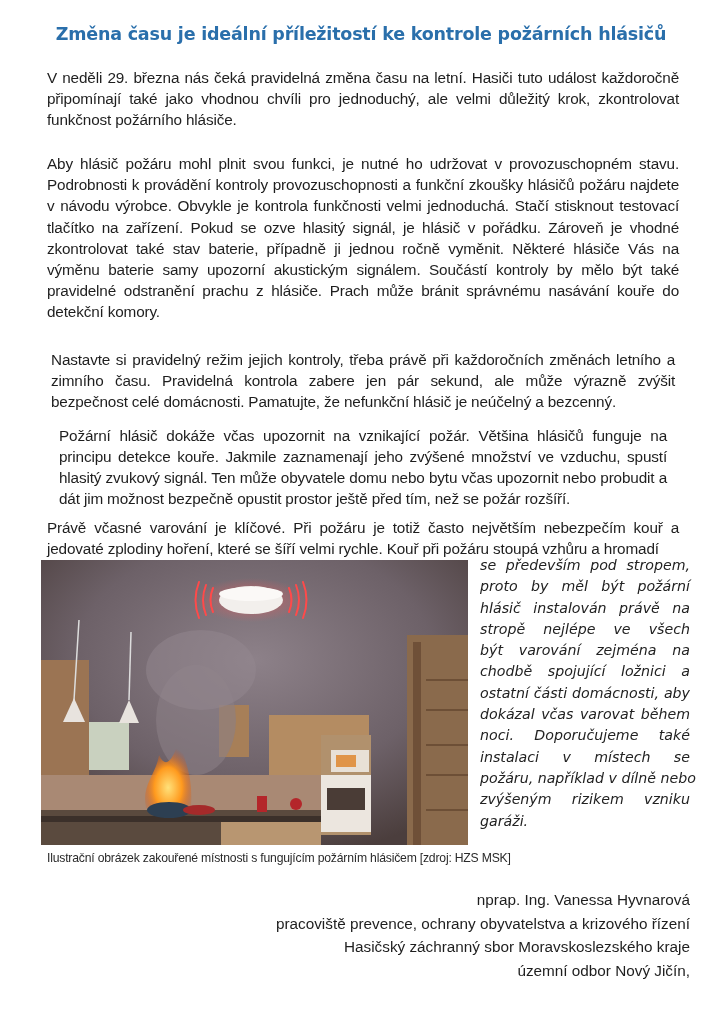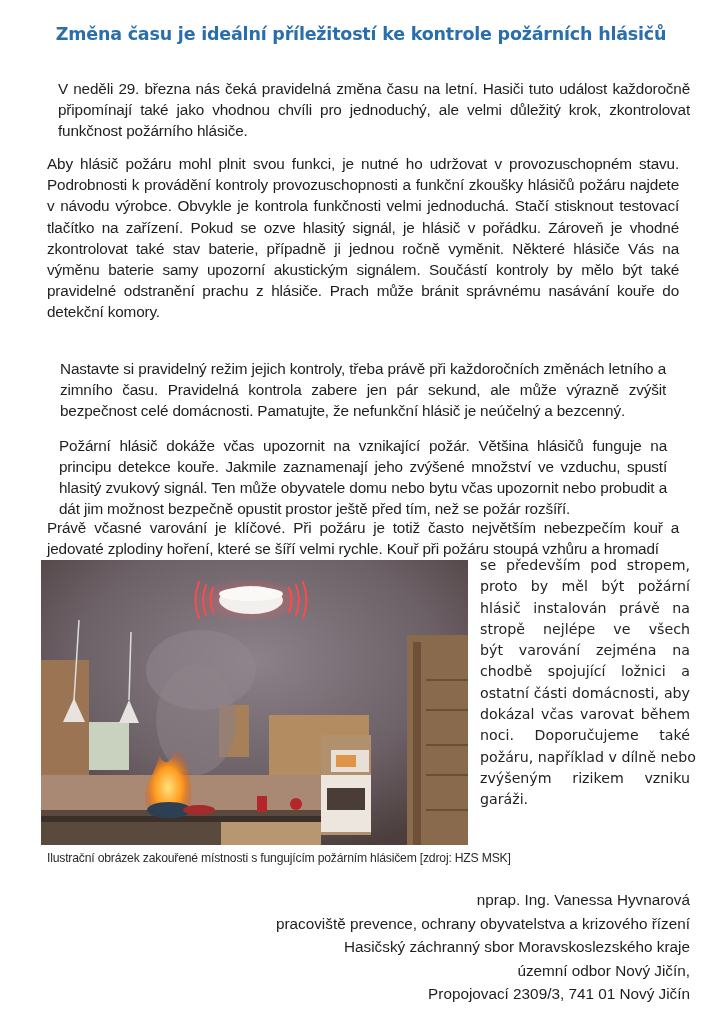--- a/index.html
+++ b/index.html
@@ -11,37 +11,37 @@
     .para { position: absolute; left: 47px; width: 632px; font-size: 15.3px; line-height: 21.2px;
       text-align: justify; letter-spacing: -0.15px; }
     .p1 { top: 67px; }
     .p2 { top: 153px; }
     .p3 { top: 345px; }
     .p4 { top: 517px; }
     .figure { position: absolute; left: 41px; top: 560px; width: 427px; height: 285px;
       overflow: hidden; background: #6a5a58; }
     .side-text { position: absolute; left: 480px; top: 555px; width: 210px;
       font-family: "DejaVu Sans", sans-serif; font-size: 14.2px; line-height: 21.3px; text-align: justify;
-      text-align-last: auto; color: #222; }
+      text-align-last: auto; color: #222; font-style: italic; }
     .side-text .line { display: block; text-align: justify; text-align-last: justify; white-space: nowrap; }
     .side-text .line.last { text-align-last: left; }
     .caption { position: absolute; left: 47px; top: 851px; font-size: 12.2px; color: #2a2a2a; letter-spacing: -0.2px; }
     .signature { position: absolute; right: 32px; top: 888px; text-align: right; font-size: 15.3px;
       line-height: 23.5px; color: #1e1e1e; }
     .signature .name { font-weight: normal; }
   </style>
 </head>
 <body>
 
 <h1 class="title" style="margin:0">Změna času je ideální příležitostí ke kontrole požárních hlásičů</h1>
 
-<p class="para p1" style="margin:11px">V neděli 29. března nás čeká pravidelná změna času na letní. Hasiči tuto událost každoročně připomínají také jako vhodnou chvíli pro jednoduchý, ale velmi důležitý krok, zkontrolovat funkčnost požárního hlásiče.</p>
+<p class="para p1" style="margin:0">V neděli 29. března nás čeká pravidelná změna času na letní. Hasiči tuto událost každoročně připomínají také jako vhodnou chvíli pro jednoduchý, ale velmi důležitý krok, zkontrolovat funkčnost požárního hlásiče.</p>
 <p class="para p2" style="margin:0">Aby hlásič požáru mohl plnit svou funkci, je nutné ho udržovat v provozuschopném stavu. Podrobnosti k provádění kontroly provozuschopnosti a funkční zkoušky hlásičů požáru najdete v návodu výrobce. Obvykle je kontrola funkčnosti velmi jednoduchá. Stačí stisknout testovací tlačítko na zařízení. Pokud se ozve hlasitý signál, je hlásič v pořádku. Zároveň je vhodné zkontrolovat také stav baterie, případně ji jednou ročně vyměnit. Některé hlásiče Vás na výměnu baterie samy upozorní akustickým signálem. Součástí kontroly by mělo být také pravidelné odstranění prachu z hlásiče. Prach může bránit správnému nasávání kouře do detekční komory.</p>
 <div class="para p3">
-  <p style="margin:13px">Nastavte si pravidelný režim jejich kontroly, třeba právě při každoročních změnách letního a zimního času. Pravidelná kontrola zabere jen pár sekund, ale může výrazně zvýšit bezpečnost celé domácnosti. Pamatujte, že nefunkční hlásič je neúčelný a bezcenný.</p>
+  <p style="margin:4px">Nastavte si pravidelný režim jejich kontroly, třeba právě při každoročních změnách letního a zimního času. Pravidelná kontrola zabere jen pár sekund, ale může výrazně zvýšit bezpečnost celé domácnosti. Pamatujte, že nefunkční hlásič je neúčelný a bezcenný.</p>
   <p style="margin:12px">Požární hlásič dokáže včas upozornit na vznikající požár. Většina hlásičů funguje na principu detekce kouře. Jakmile zaznamenají jeho zvýšené množství ve vzduchu, spustí hlasitý zvukový signál. Ten může obyvatele domu nebo bytu včas upozornit nebo probudit a dát jim možnost bezpečně opustit prostor ještě před tím, než se požár rozšíří.</p>
 </div>
 <p class="para p4" style="margin:0">Právě včasné varování je klíčové. Při požáru je totiž často největším nebezpečím kouř a jedovaté zplodiny hoření, které se šíří velmi rychle. Kouř při požáru stoupá vzhůru a hromadí</p>
 
 <div class="figure">
   <svg width="427" height="285" viewBox="0 0 427 285">
     <defs>
       <radialGradient id="smoke" cx="50%" cy="35%" r="70%">
         <stop offset="0%" stop-color="#8d8189"></stop>
         <stop offset="60%" stop-color="#6d6168"></stop>
@@ -120,26 +120,26 @@
 <div class="side-text">
   <span class="line">se především pod stropem,</span>
   <span class="line">proto by měl být požární</span>
   <span class="line">hlásič instalován právě na</span>
   <span class="line">stropě nejlépe ve všech</span>
   <span class="line">být varování zejména na</span>
   <span class="line">chodbě spojující ložnici a</span>
   <span class="line">ostatní části domácnosti, aby</span>
   <span class="line">dokázal včas varovat během</span>
   <span class="line">noci. Doporučujeme také</span>
+  <span class="line">instalaci v místech se</span>
   <span class="line">požáru, například v dílně nebo</span>
   <span class="line">zvýšeným rizikem vzniku</span>
   <span class="line last">garáži.</span>
 </div>
 
 <div class="caption">Ilustrační obrázek zakouřené místnosti s fungujícím požárním hlásičem [zdroj: HZS MSK]</div>
 
 <div class="signature">
   <div class="name">nprap. Ing. Vanessa Hyvnarová</div>
   <div>pracoviště prevence, ochrany obyvatelstva a krizového řízení</div>
   <div>Hasičský záchranný sbor Moravskoslezského kraje</div>
   <div>územní odbor Nový Jičín,</div>
-  <div>Propojovací 2309/3, 741 01 Nový Jičín</div>
 </div>
 
 </body></html>

